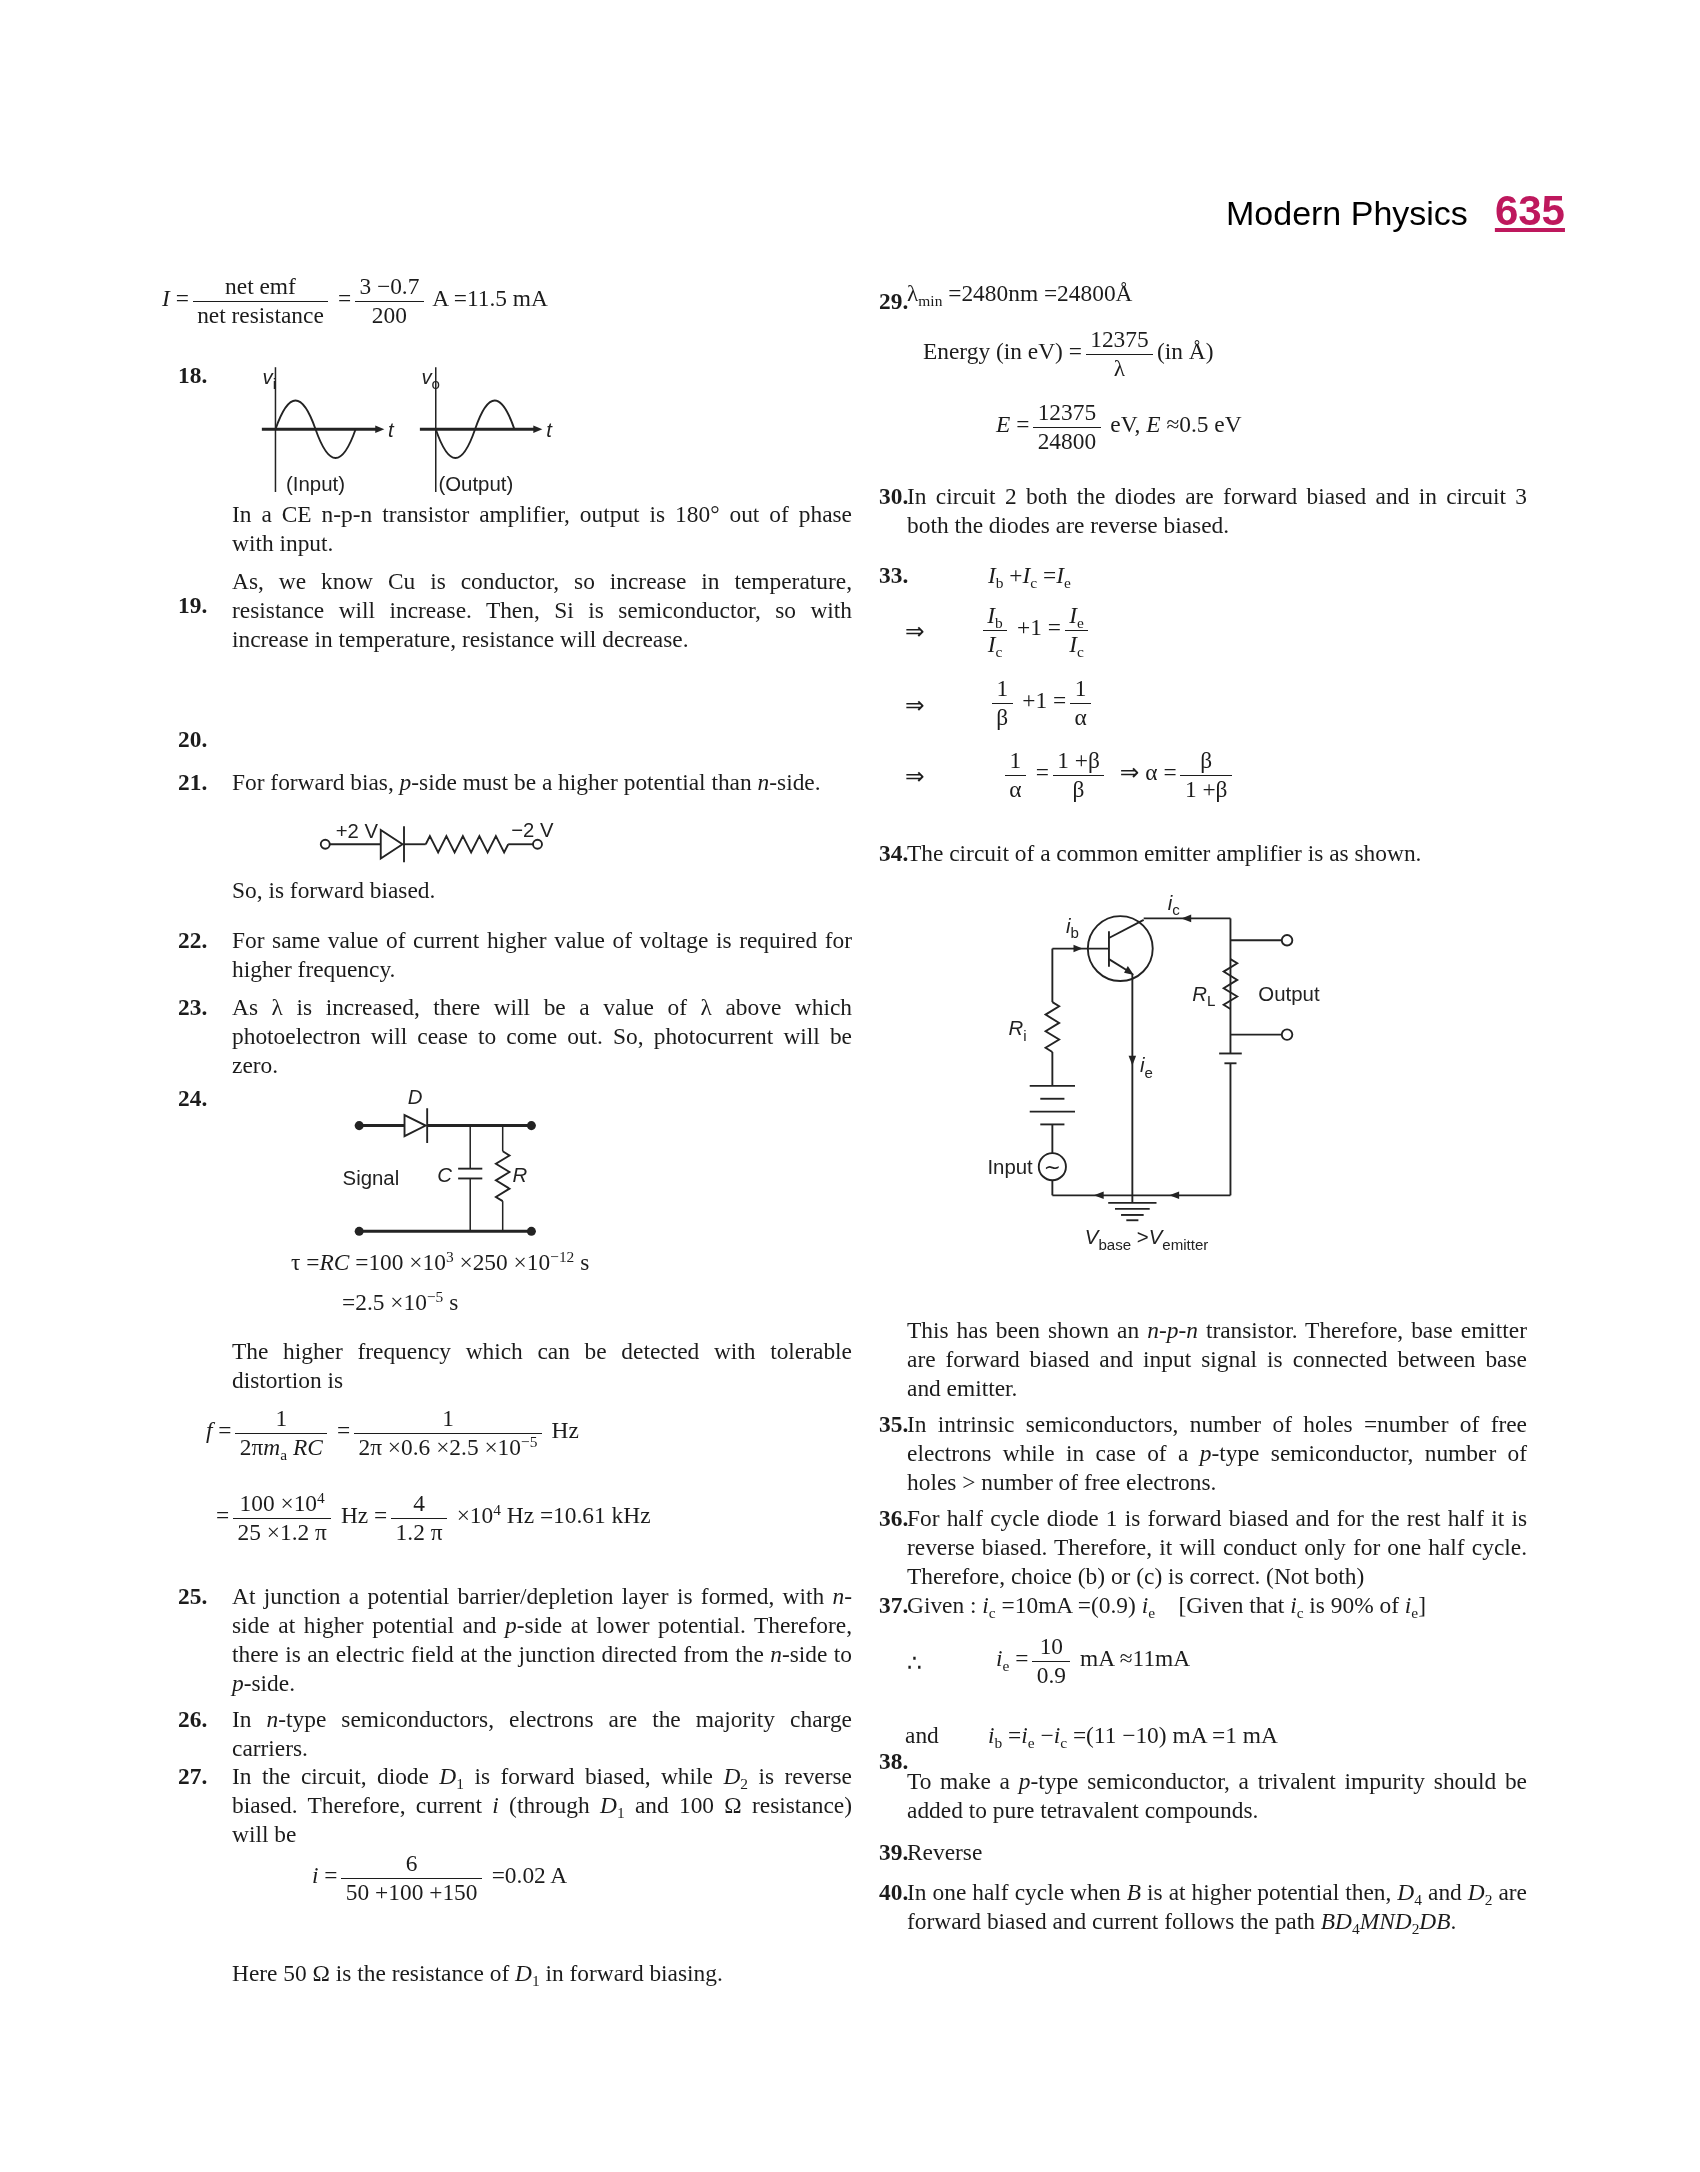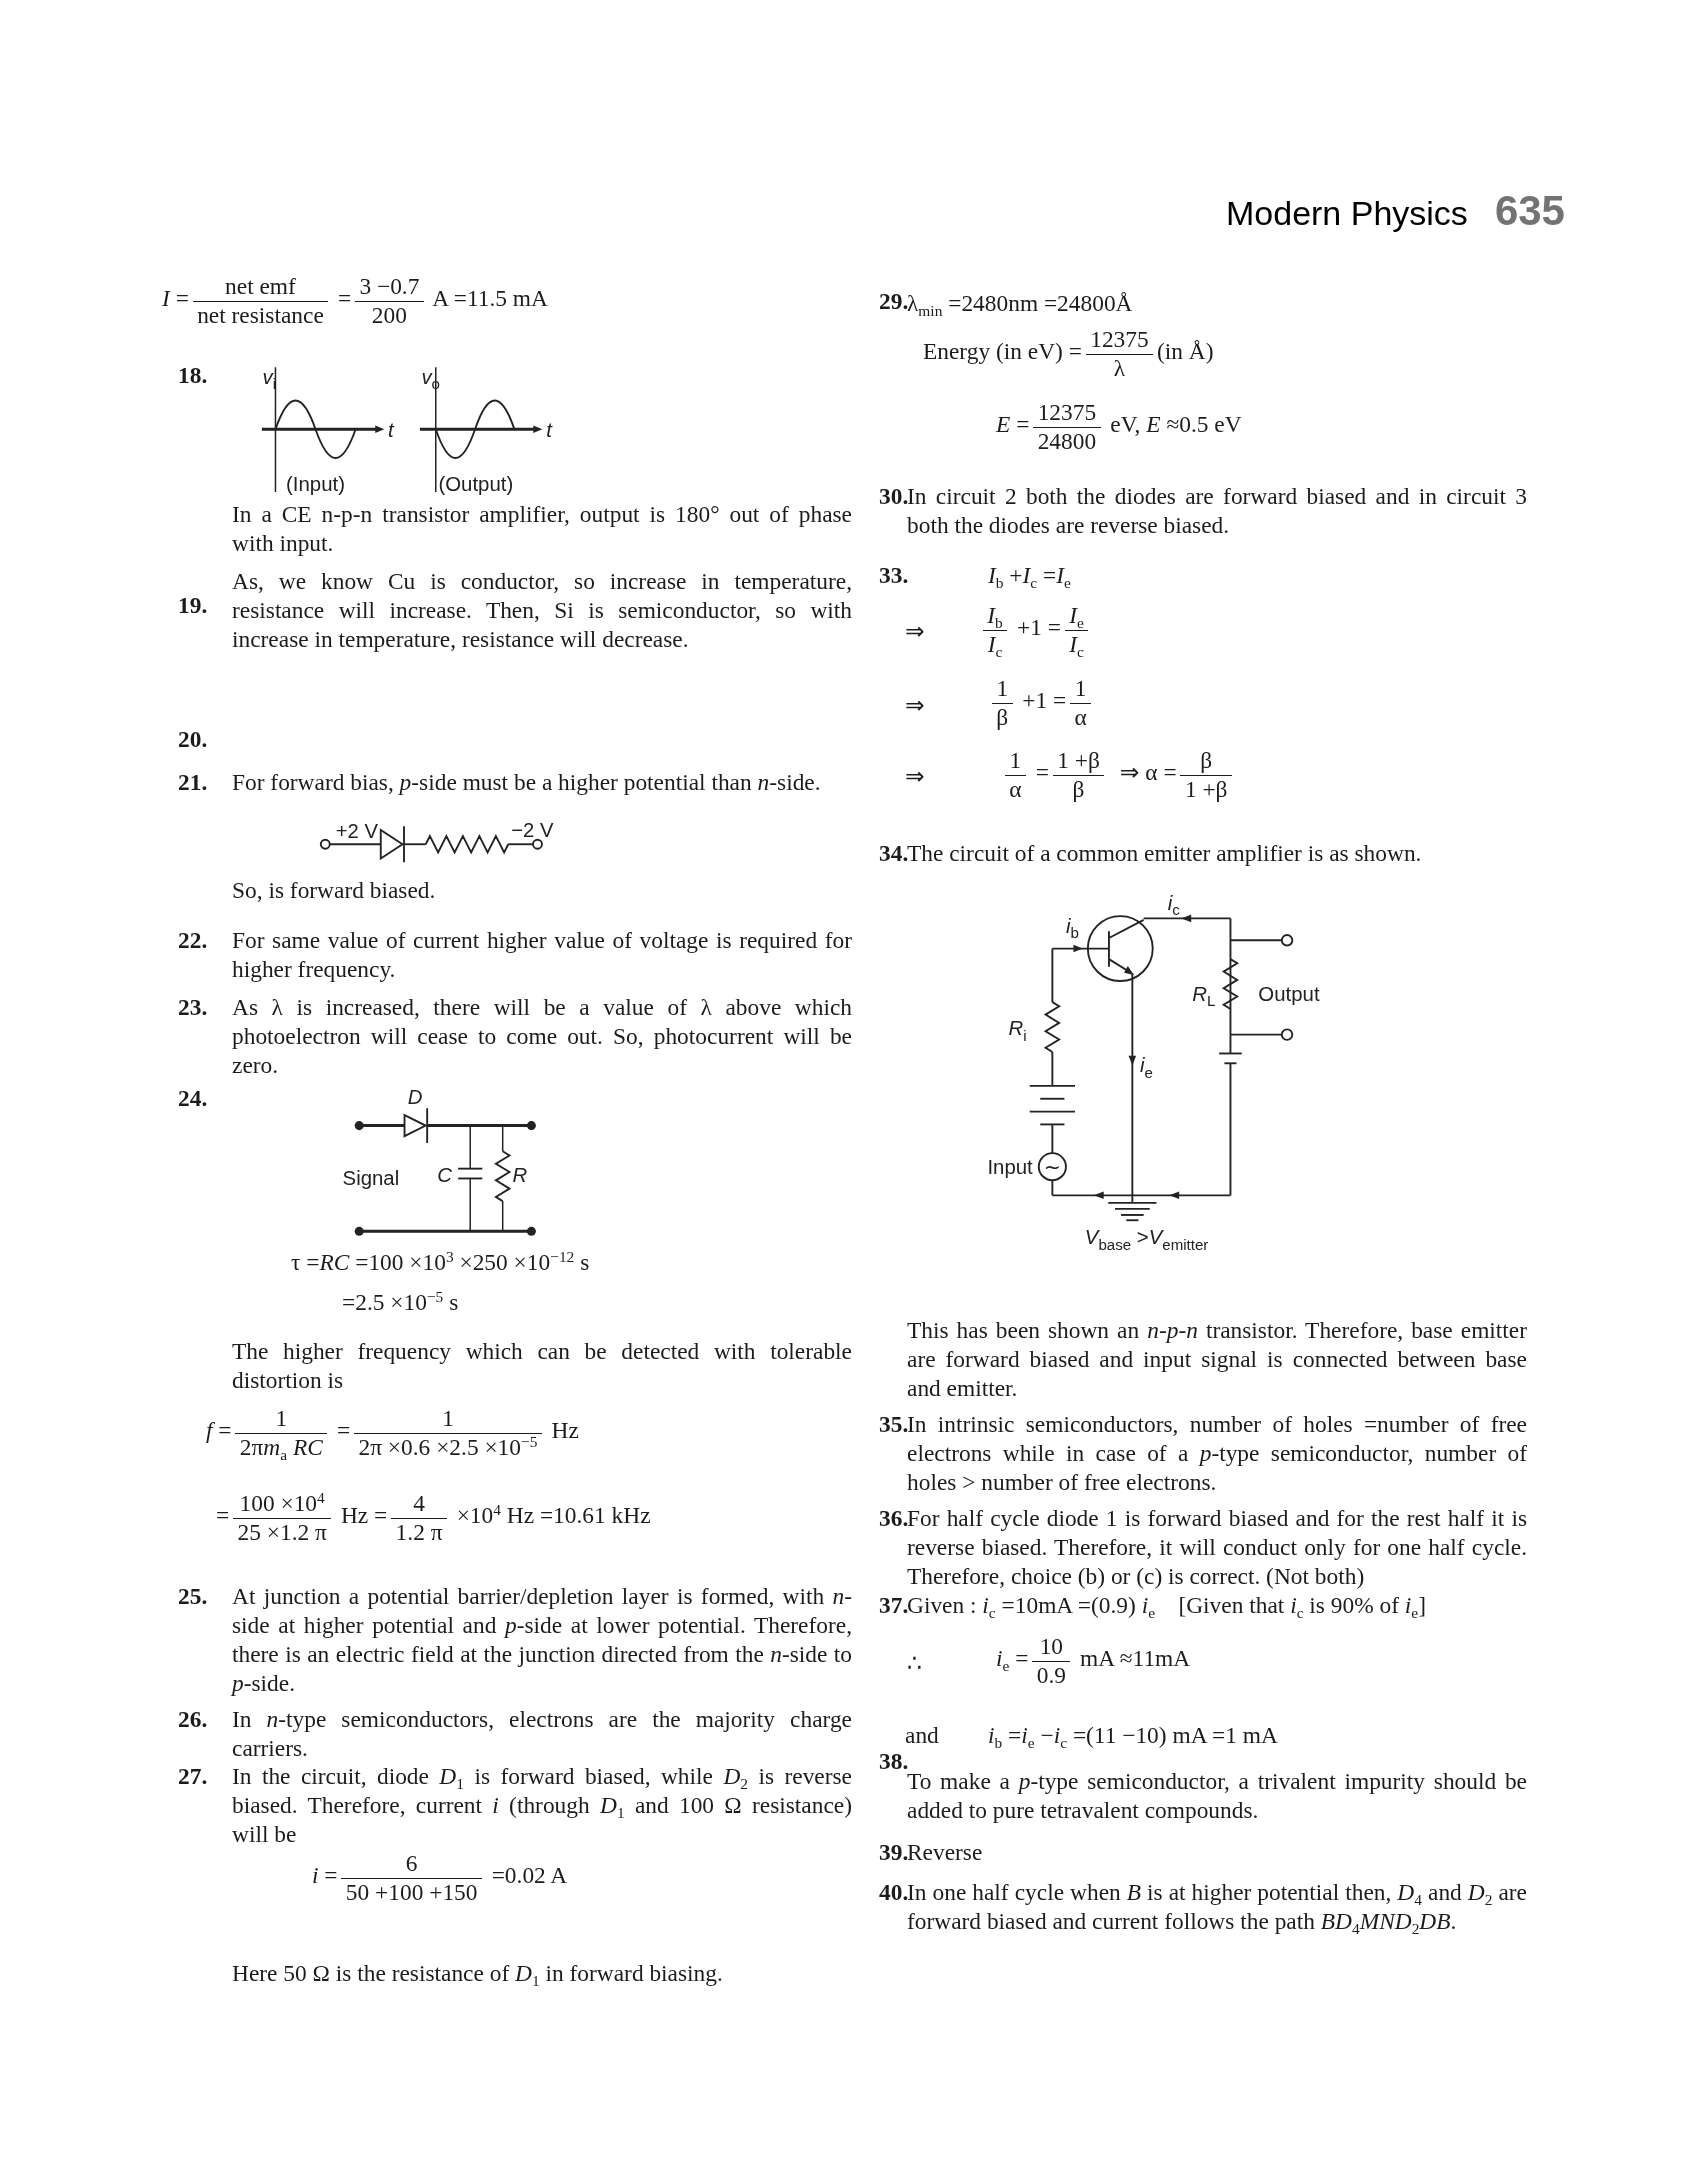--- a/index.html
+++ b/index.html
@@ -1,20 +1,20 @@
 <!DOCTYPE html>
 <html style="font-size:12px"><head>
 <meta charset="utf-8">
 <style>
   html,body{margin:0;padding:0;background:#d9d9d9;}
   .page{position:relative;width:1700px;height:2172px;background:#ffffff;overflow:hidden;
         font-family:"Liberation Serif",serif;color:#1c1c1c;}
   .hdr{position:absolute;display:flex;align-items:baseline;gap:27px;font-family:"Liberation Sans",sans-serif;}
   .htitle{font-size:34px;color:#000000;}
-  .hpage{font-size:42px;font-weight:bold;color:#737373;}
+  .hpage{font-size:42px;font-weight:bold;color:#be185d;text-decoration:underline;}
   .num{position:absolute;font-weight:bold;font-size:23.4px;line-height:29px;}
   .para{position:absolute;font-size:23.4px;line-height:29px;text-align:justify;}
   .math{position:absolute;font-size:23.4px;line-height:29px;white-space:pre;}
   .sym{position:absolute;font-size:23.4px;line-height:29px;}
   i{font-style:italic;}
   sup,sub{font-size:0.66em;line-height:0;}
   sup{vertical-align:0.55em;}
   sub{vertical-align:-0.3em;}
   .frac{display:inline-block;vertical-align:middle;text-align:center;margin:0 3.8px;}
   .fnum,.fden{display:block;line-height:27px;padding:0.8px 4.5px;}
@@ -120,21 +120,21 @@
 
   <span class="num" style="left:178px;top:1705px">26.</span>
   <div class="para" style="left:232px;top:1705px;width:620px">In <i>n</i>-type semiconductors, electrons are the majority charge carriers.</div>
 
   <span class="num" style="left:178px;top:1762px">27.</span>
   <div class="para" style="left:232px;top:1762px;width:620px">In the circuit, diode <i>D</i><sub>1</sub> is forward biased, while <i>D</i><sub>2</sub> is reverse biased. Therefore, current <i>i</i> (through <i>D</i><sub>1</sub> and 100 Ω resistance) will be</div>
   <div class="math" style="left:312px;top:1849px"><i>i</i> =<span class="frac"><span class="fnum">6</span><span class="fden">50 +100 +150</span></span> =0.02 A</div>
   <div class="para" style="left:232px;top:1959px;width:620px">Here 50 Ω is the resistance of <i>D</i><sub>1</sub> in forward biasing.</div>
 
   <span class="num" style="left:879px;top:287px">29.</span>
-  <div class="math" style="left:907px;top:289px">λ<sub>min</sub> =2480nm =24800Å</div>
+  <div class="math" style="left:907px;top:279px">λ<sub>min</sub> =2480nm =24800Å</div>
   <div class="math" style="left:923px;top:325px">Energy (in eV) =<span class="frac"><span class="fnum">12375</span><span class="fden">λ</span></span>(in Å)</div>
   <div class="math" style="left:996px;top:398px"><i>E</i> =<span class="frac"><span class="fnum">12375</span><span class="fden">24800</span></span> eV, <i>E</i> ≈0.5 eV</div>
 
   <span class="num" style="left:879px;top:482px">30.</span>
   <div class="para" style="left:907px;top:482px;width:620px">In circuit 2 both the diodes are forward biased and in circuit 3 both the diodes are reverse biased.</div>
 
   <span class="num" style="left:879px;top:561px">33.</span>
   <div class="math" style="left:988px;top:561px"><i>I</i><sub>b</sub> +<i>I</i><sub>c</sub> =<i>I</i><sub>e</sub></div>
   <span class="sym" style="left:905px;top:617px">⇒</span>
   <div class="math" style="left:979px;top:601px"><span class="frac"><span class="fnum"><i>I</i><sub>b</sub></span><span class="fden"><i>I</i><sub>c</sub></span></span> +1 =<span class="frac"><span class="fnum"><i>I</i><sub>e</sub></span><span class="fden"><i>I</i><sub>c</sub></span></span></div>

